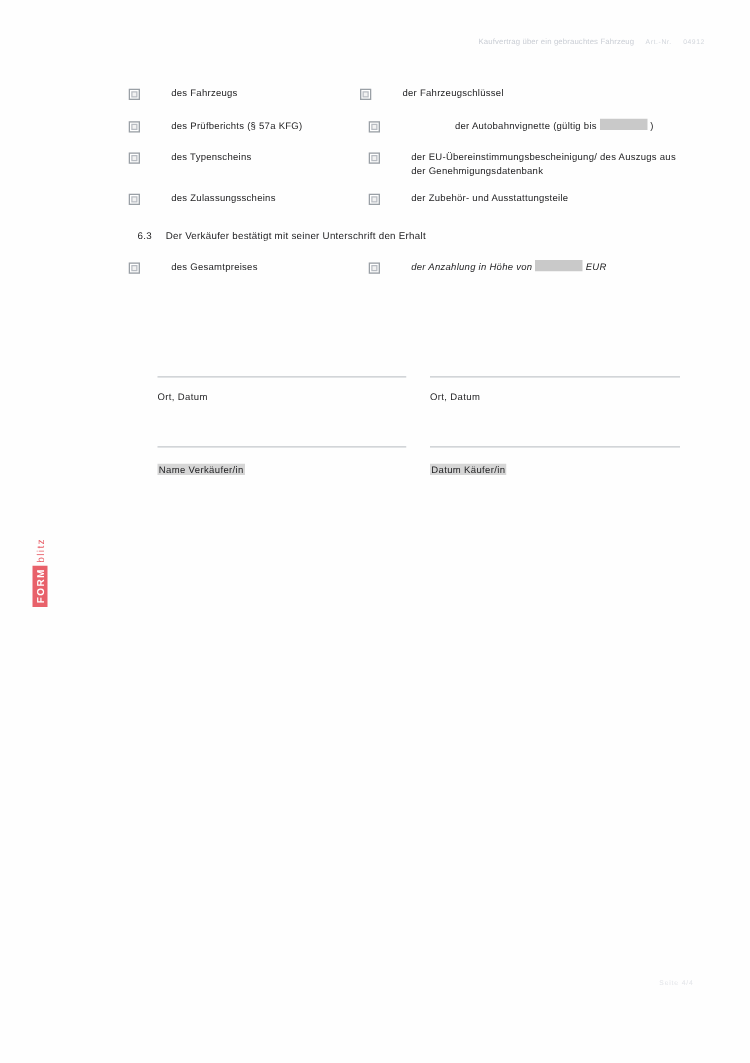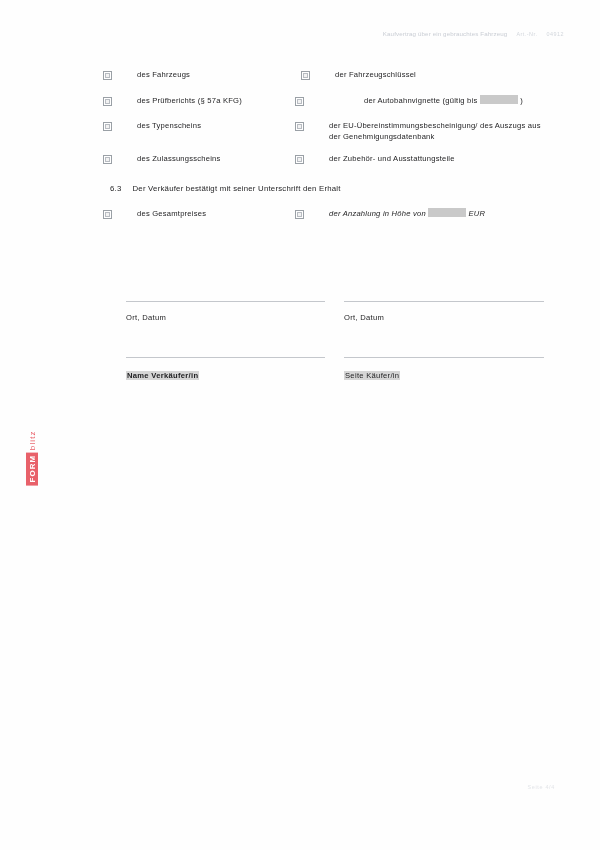--- a/index.html
+++ b/index.html
@@ -193,21 +193,21 @@
     </div>
     <div class="cb-row" style="left:103px; top:59px;">
       <span class="cb"></span>
       <span class="cb-label">des Typenscheins</span>
     </div>
     <div class="cb-row" style="left:103px; top:92px;">
       <span class="cb"></span>
       <span class="cb-label">des Zulassungsscheins</span>
     </div>
 
-    <div class="cb-row" style="left:301px; top:8px;justify-content:center;">
+    <div class="cb-row" style="left:288px; top:8px;justify-content:center;">
       <span class="cb"></span>
       <span class="cb-label">der Fahrzeugschlüssel</span>
     </div>
     <div class="cb-row" style="left:295px; top:34px;gap:35px;">
       <span class="cb"></span>
       <span class="cb-label"><span>der Autobahnvignette (gültig bis</span> <span class="field"></span> <span>)</span></span>
     </div>
     <div class="cb-row" style="left:295px; top:59px;justify-content:space-between;">
       <span class="cb"></span>
       <span class="cb-label wrap">der EU-Übereinstimmungsbescheinigung/ des Auszugs aus der Genehmigungsdatenbank</span>
@@ -228,26 +228,26 @@
     <span class="cb-label">des Gesamtpreises</span>
   </div>
   <div class="cb-row" style="left:295px; top:208px;font-style:italic;">
     <span class="cb"></span>
     <span class="cb-label"><span>der Anzahlung in Höhe von</span> <span class="field"></span> <span>EUR</span></span>
   </div>
 
   <div class="sig-line" style="left:126px; top:301px; width:199px;"></div>
   <div class="sig-label" style="left:126px; top:313px;">Ort, Datum</div>
   <div class="sig-line" style="left:126px; top:357px; width:199px;"></div>
-  <div class="sig-name" style="left:126px; top:371px;font-weight:bold;">Name Verkäufer/in</div>
+  <div class="sig-name" style="left:126px; top:371px;">Name Verkäufer/in</div>
 
   <div class="sig-line" style="left:344px; top:301px; width:200px;"></div>
   <div class="sig-label" style="left:344px; top:313px;">Ort, Datum</div>
   <div class="sig-line" style="left:344px; top:357px; width:200px;"></div>
-  <div class="sig-name" style="left:344px; top:371px;">Seite Käufer/in</div>
+  <div class="sig-name" style="left:344px; top:371px;">Datum Käufer/in</div>
 
   <div class="brand">
     <div class="brand-inner">
       <span class="brand-form">FORM</span>
       <span class="brand-blitz">blitz</span>
     </div>
   </div>
 
   <div class="footer">Seite 4/4</div>
 

